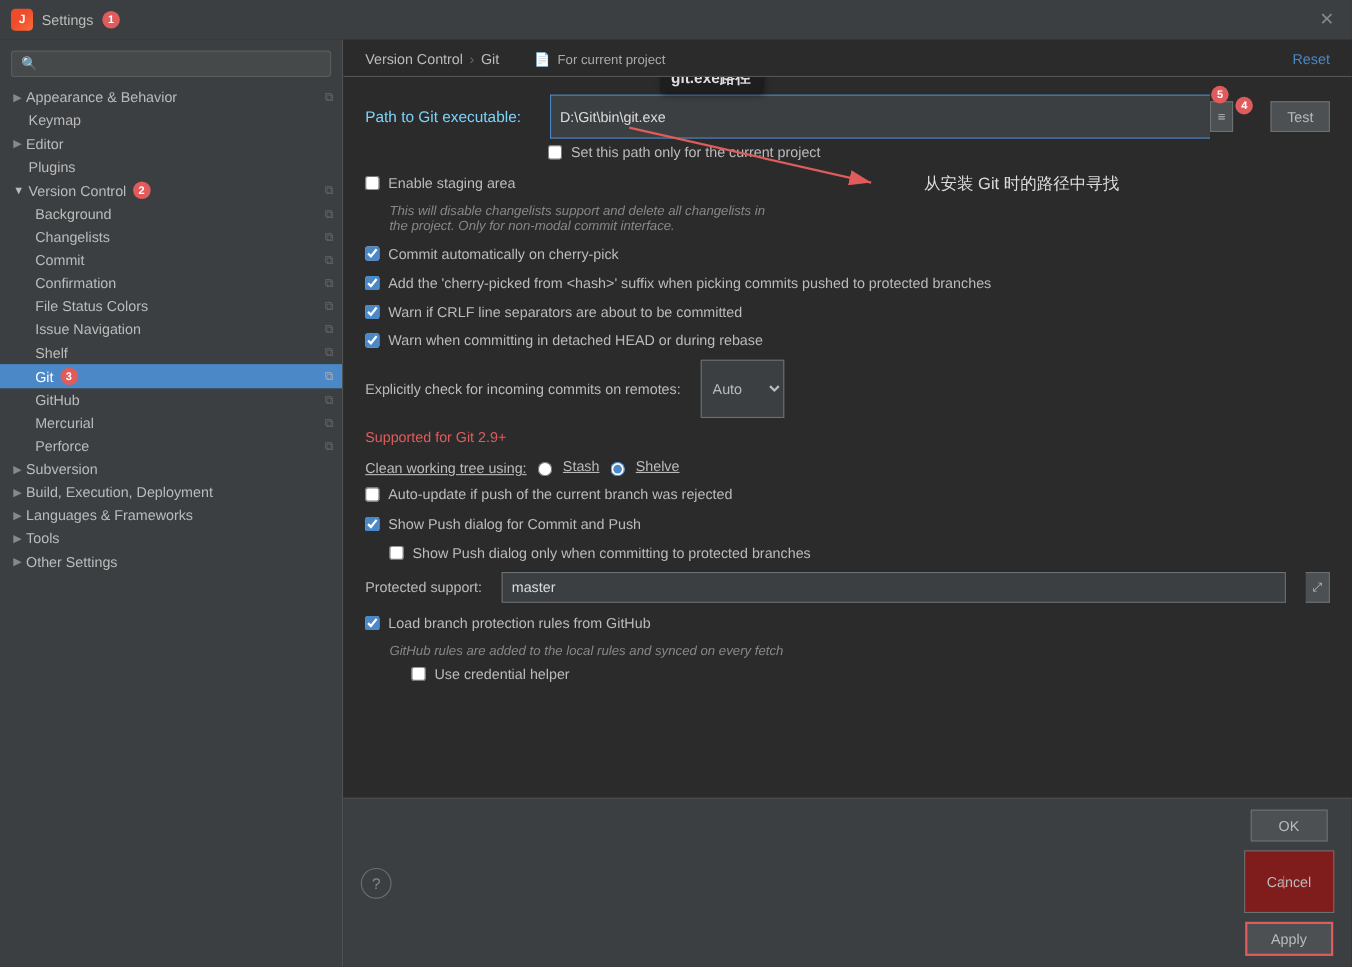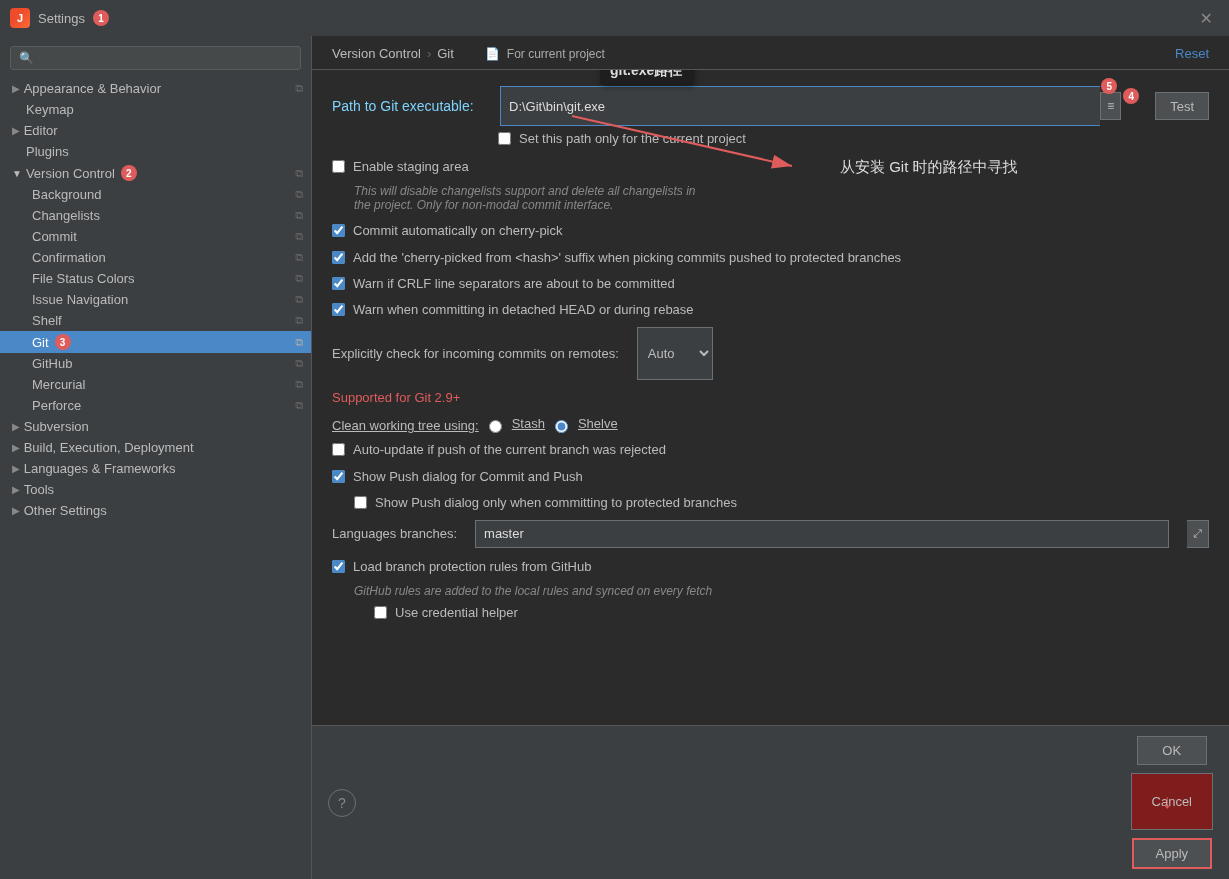--- a/index.html
+++ b/index.html
@@ -661,21 +661,21 @@
           <input type="checkbox" id="show-push" checked="" style="">
           <label class="checkbox-label" for="show-push">Show Push dialog for Commit and Push</label>
         </div>
 
         <div class="checkbox-row" style="margin-left:22px;">
           <input type="checkbox" id="show-push-protected" style="">
           <label class="checkbox-label" for="show-push-protected">Show Push dialog only when committing to protected branches</label>
         </div>
 
         <div class="row" style="margin-top:6px;">
-          <span class="row-label">Languages branches:</span>
+          <span class="row-label">Protected support:</span>
           <input type="text" class="text-input" value="master" style="">
           <button class="expand-input-btn">⤢</button>
         </div>
 
         <div class="checkbox-row">
           <input type="checkbox" id="load-branch-rules" checked="" style="">
           <label class="checkbox-label" for="load-branch-rules">Load branch protection rules from GitHub</label>
         </div>
         <div class="checkbox-desc">GitHub rules are added to the local rules and synced on every fetch</div>
 

